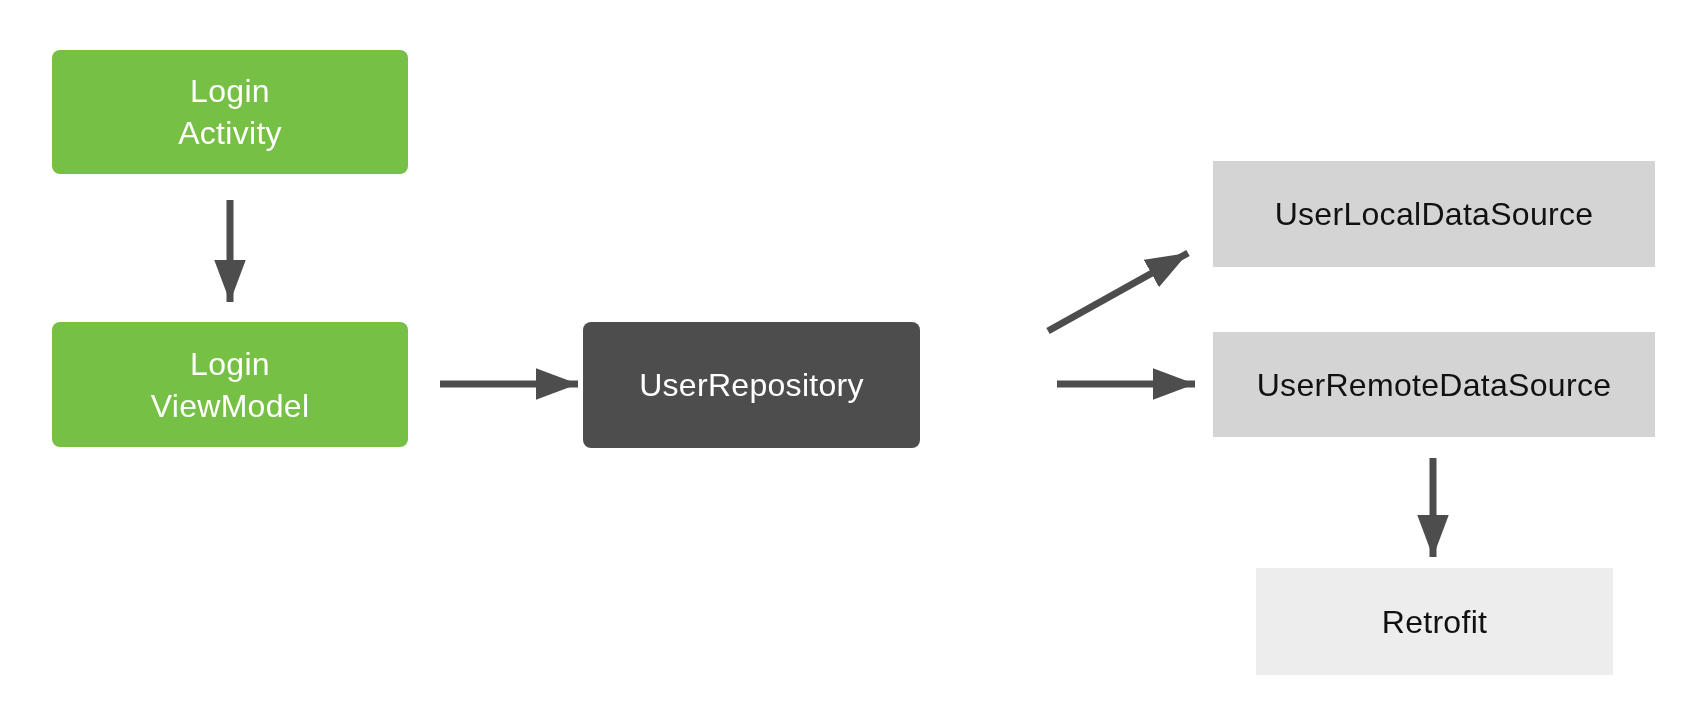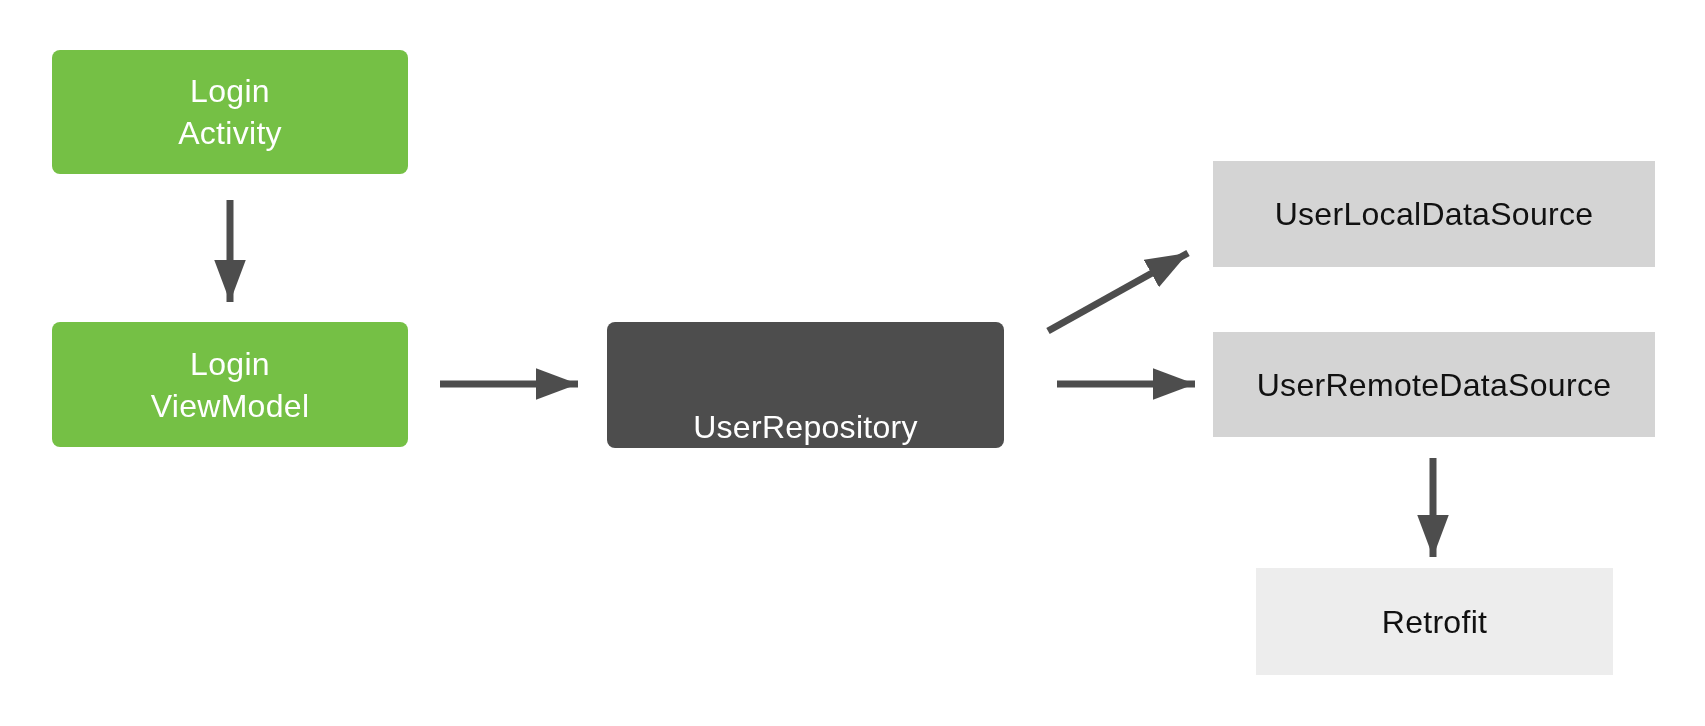--- a/index.html
+++ b/index.html
@@ -35,21 +35,21 @@
     text-align: center;
     font-size: 32px;
     line-height: 42px;
     letter-spacing: 0.3px;
   }
   .rounded { border-radius: 8px; }
 
   
   #node-login_activity        { left: 52px;   top: 50px;  width: 356px; height: 124px; }
   #node-login_viewmodel       { left: 52px;   top: 322px; width: 356px; height: 125px; }
-  #node-user_repository       { left: 607px;  top: 322px; width: 397px; height: 126px; align-items: flex-end; }
+  #node-user_repository       { left: 583px;  top: 322px; width: 337px; height: 126px; }
   #node-user_local_data_source  { left: 1213px; top: 161px; width: 442px; height: 106px; }
   #node-user_remote_data_source { left: 1213px; top: 332px; width: 442px; height: 105px; }
   #node-retrofit              { left: 1256px; top: 568px; width: 357px; height: 107px; }
 </style>
 </head>
 <body>
 
 <div class="canvas">
 
   <svg class="arrow-layer" viewBox="0 0 1705 726" xmlns="http://www.w3.org/2000/svg">

